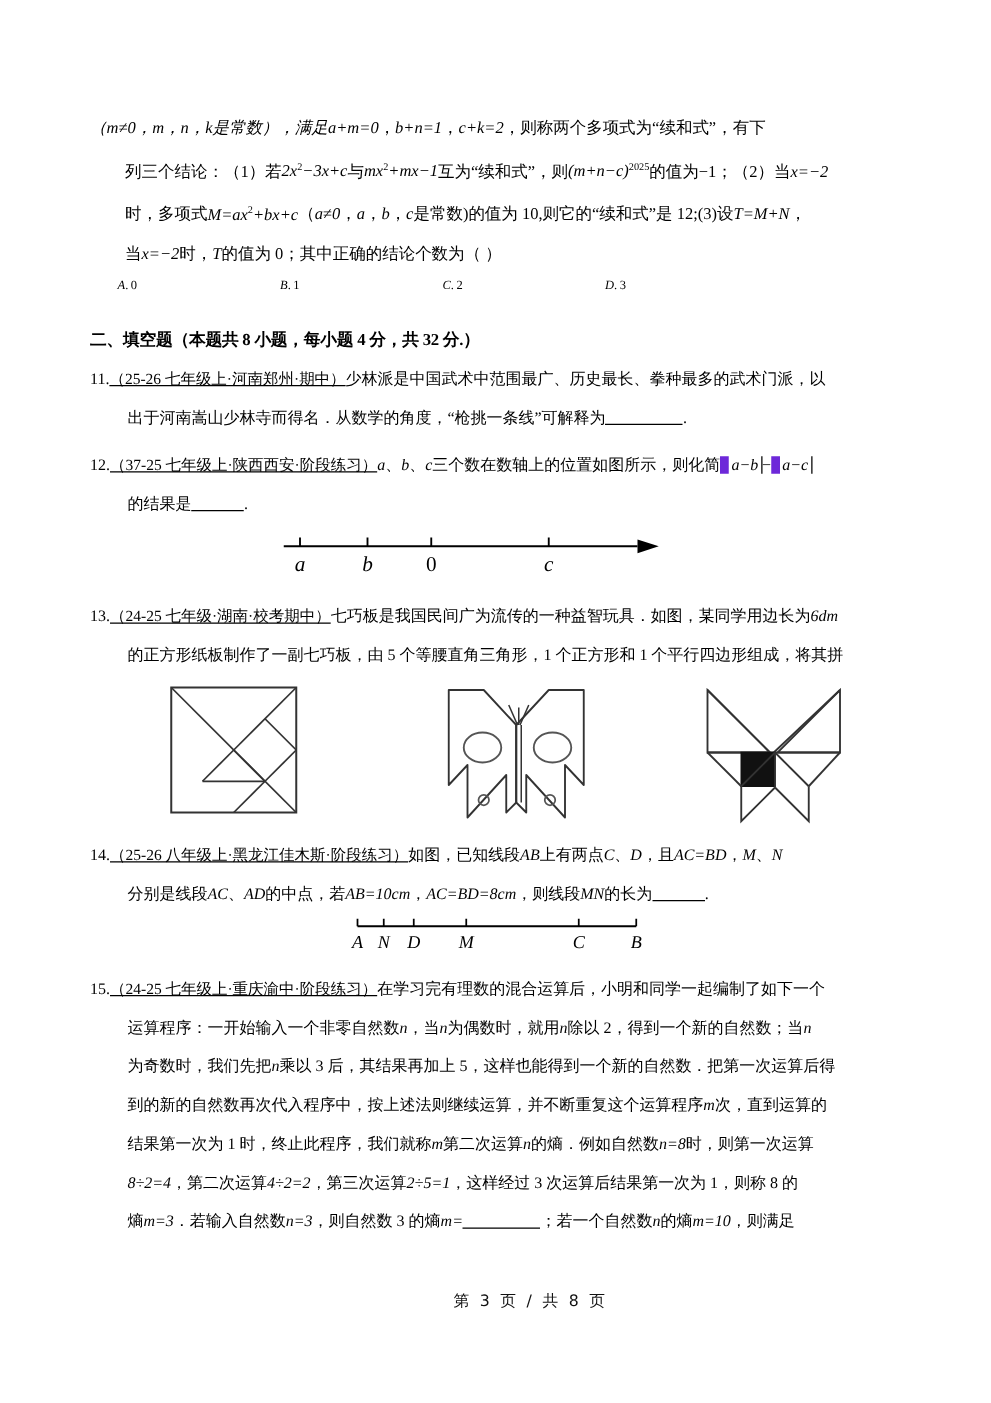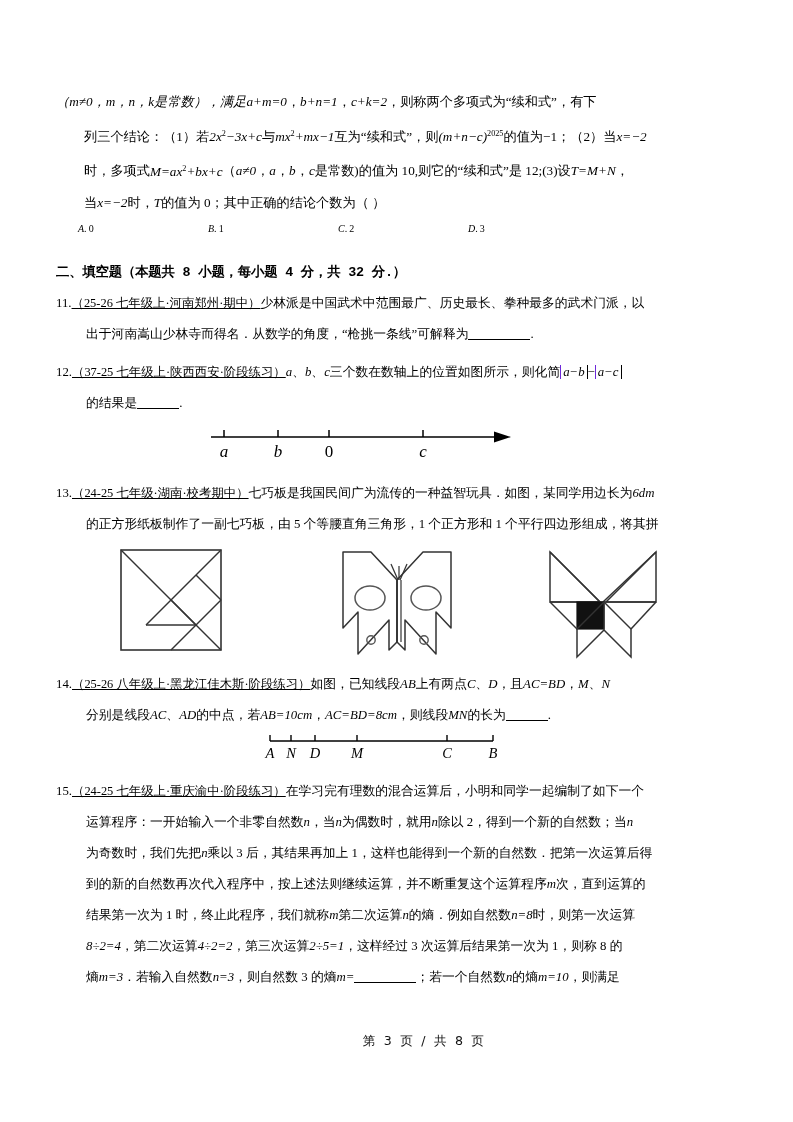--- a/index.html
+++ b/index.html
@@ -16,21 +16,21 @@
     overflow: hidden;
   }
   .page {
     position: absolute;
     left: 0; top: 0;
     width: 793px;
     height: 1122px;
   }
   .content {
     position: absolute;
-    left: 56px;
+    left: 72px;
     top: 86px;
     width: 650px;
   }
 
   
   .pline {
     font-size: 13.2px;
     line-height: 31.5px;
     white-space: nowrap;
     letter-spacing: 0px;
@@ -58,21 +58,21 @@
     white-space: nowrap;
   }
   .options .opt .lab { font-style: italic; }
   .o1 { left: 22px; }
   .o2 { left: 152px; }
   .o3 { left: 282px; }
   .o4 { left: 412px; }
 
   
   .sec-head {
-    font-family: Liberation Mono, monospace;
+    font-family: Liberation Serif, serif;
     font-size: 13.4px;
     font-weight: bold;
     margin-top: 14px;
     margin-bottom: 6px;
     white-space: nowrap;
     letter-spacing: -0.2px;
   }
 
   
   .qblock { margin-top: 7px; }
@@ -100,21 +100,21 @@
   .blank-t {
     display: inline-block;
     border-bottom: 1px solid #000;
     width: 24px;
     height: 13px;
     vertical-align: -2px;
   }
   .abs {
     display: inline-block;
     font-style: italic;
-    border-left: 1px solid #6d28d9;
+    border-left: 7px solid #6d28d9;
     border-right: 1px solid #000;
     padding: 0 2px;
     line-height: 1.1;
   }
 
   
   .fig-wrap {
     position: relative;
     width: 650px;
   }
@@ -303,21 +303,21 @@
     </div>
 
     <div class="qblock">
       <div class="qline">
         <span>15.</span><span class="src">（24-25 七年级上·重庆渝中·阶段练习）</span><span>在学习完有理数的混合运算后，小明和同学一起编制了如下一个</span>
       </div>
       <div class="qline ind">
         <span>运算程序：一开始输入一个非零自然数</span><span class="mi">n</span><span>，当</span><span class="mi">n</span><span>为偶数时，就用</span><span class="mi">n</span><span>除以 2，得到一个新的自然数；当</span><span class="mi">n</span>
       </div>
       <div class="qline ind">
-        <span>为奇数时，我们先把</span><span class="mi">n</span><span>乘以 3 后，其结果再加上 1，这样也能得到一个新的自然数．把第一次运算后得</span>
+        <span>为奇数时，我们先把</span><span class="mi">n</span><span>乘以 3 后，其结果再加上 5，这样也能得到一个新的自然数．把第一次运算后得</span>
       </div>
       <div class="qline ind">
         <span>到的新的自然数再次代入程序中，按上述法则继续运算，并不断重复这个运算程序</span><span class="mi">m</span><span>次，直到运算的</span>
       </div>
       <div class="qline ind">
         <span>结果第一次为 1 时，终止此程序，我们就称</span><span class="mi">m</span><span>第二次运算</span><span class="mi">n</span><span>的熵．例如自然数</span><span class="mi">n=8</span><span>时，则第一次运算</span>
       </div>
       <div class="qline ind">
         <span class="mi">8÷2=4</span><span>，第二次运算</span><span class="mi">4÷2=2</span><span>，第三次运算</span><span class="mi">2÷5=1</span><span>，这样经过 3 次运算后结果第一次为 1，则称 8 的</span>
       </div>

